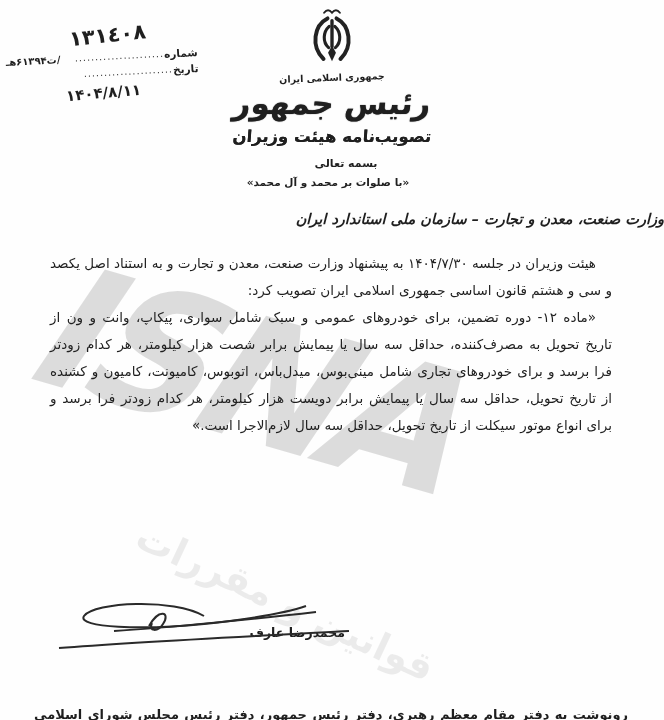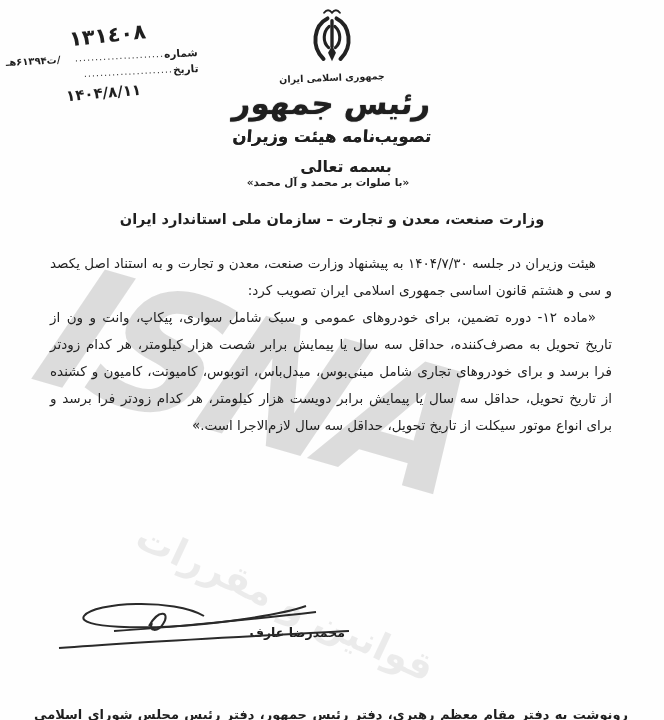--- a/index.html
+++ b/index.html
@@ -44,23 +44,23 @@
   .doctype{font-size:16.5px;font-weight:bold;margin-top:6px;transform:skewX(-4deg);text-shadow:0 0 0.5px #333;}
   
   .refblock{position:absolute;left:6px;top:24px;width:192px;z-index:2;transform:rotate(-3deg);}
   .hand-num{font-size:21px;font-weight:600;letter-spacing:7px;text-align:center;transform:rotate(-3deg);padding-left:14px;}
   .ref-line{display:flex;direction:rtl;align-items:flex-end;font-size:10.5px;margin-top:3px;line-height:13px;}
   .ref-label{font-weight:bold;white-space:nowrap;}
   .ref-dots{font-size:9px;letter-spacing:1.2px;white-space:nowrap;overflow:hidden;flex:1;color:#2a2a2a;}
   .ref-suffix{font-weight:bold;font-size:10px;white-space:nowrap;}
   .hand-date{font-size:15px;font-weight:600;letter-spacing:3px;text-align:center;margin-top:4px;transform:rotate(-2deg);}
   
-  .invocation{position:absolute;top:157px;left:0;right:0;text-align:center;font-size:16px;font-weight:bold;z-index:2;margin-left:28px;}
+  .invocation{position:absolute;top:157px;left:0;right:0;text-align:center;font-size:11px;font-weight:bold;z-index:2;margin-left:28px;}
   .salutation{position:absolute;top:176px;left:0;right:8px;text-align:center;font-size:10.5px;font-weight:bold;z-index:2;}
-  .addressee{position:absolute;top:211px;left:0;right:0;text-align:center;font-size:14.5px;font-weight:bold;z-index:2;}
+  .addressee{position:absolute;top:211px;left:0;right:0;text-align:right;font-size:14.5px;font-weight:bold;z-index:2;font-style:italic;}
   
   .body{
     position:absolute;top:250px;right:52px;left:50px;z-index:2;
     font-size:13.5px;line-height:27px;
     text-align:justify;
   }
   .body p{margin:0;text-indent:16px;}
   
   .sigblock{position:absolute;left:68px;top:592px;width:285px;height:75px;z-index:3;}
   .sig-name{position:absolute;top:2px;right:8px;font-size:12.5px;font-weight:bold;margin-top:31px;}

